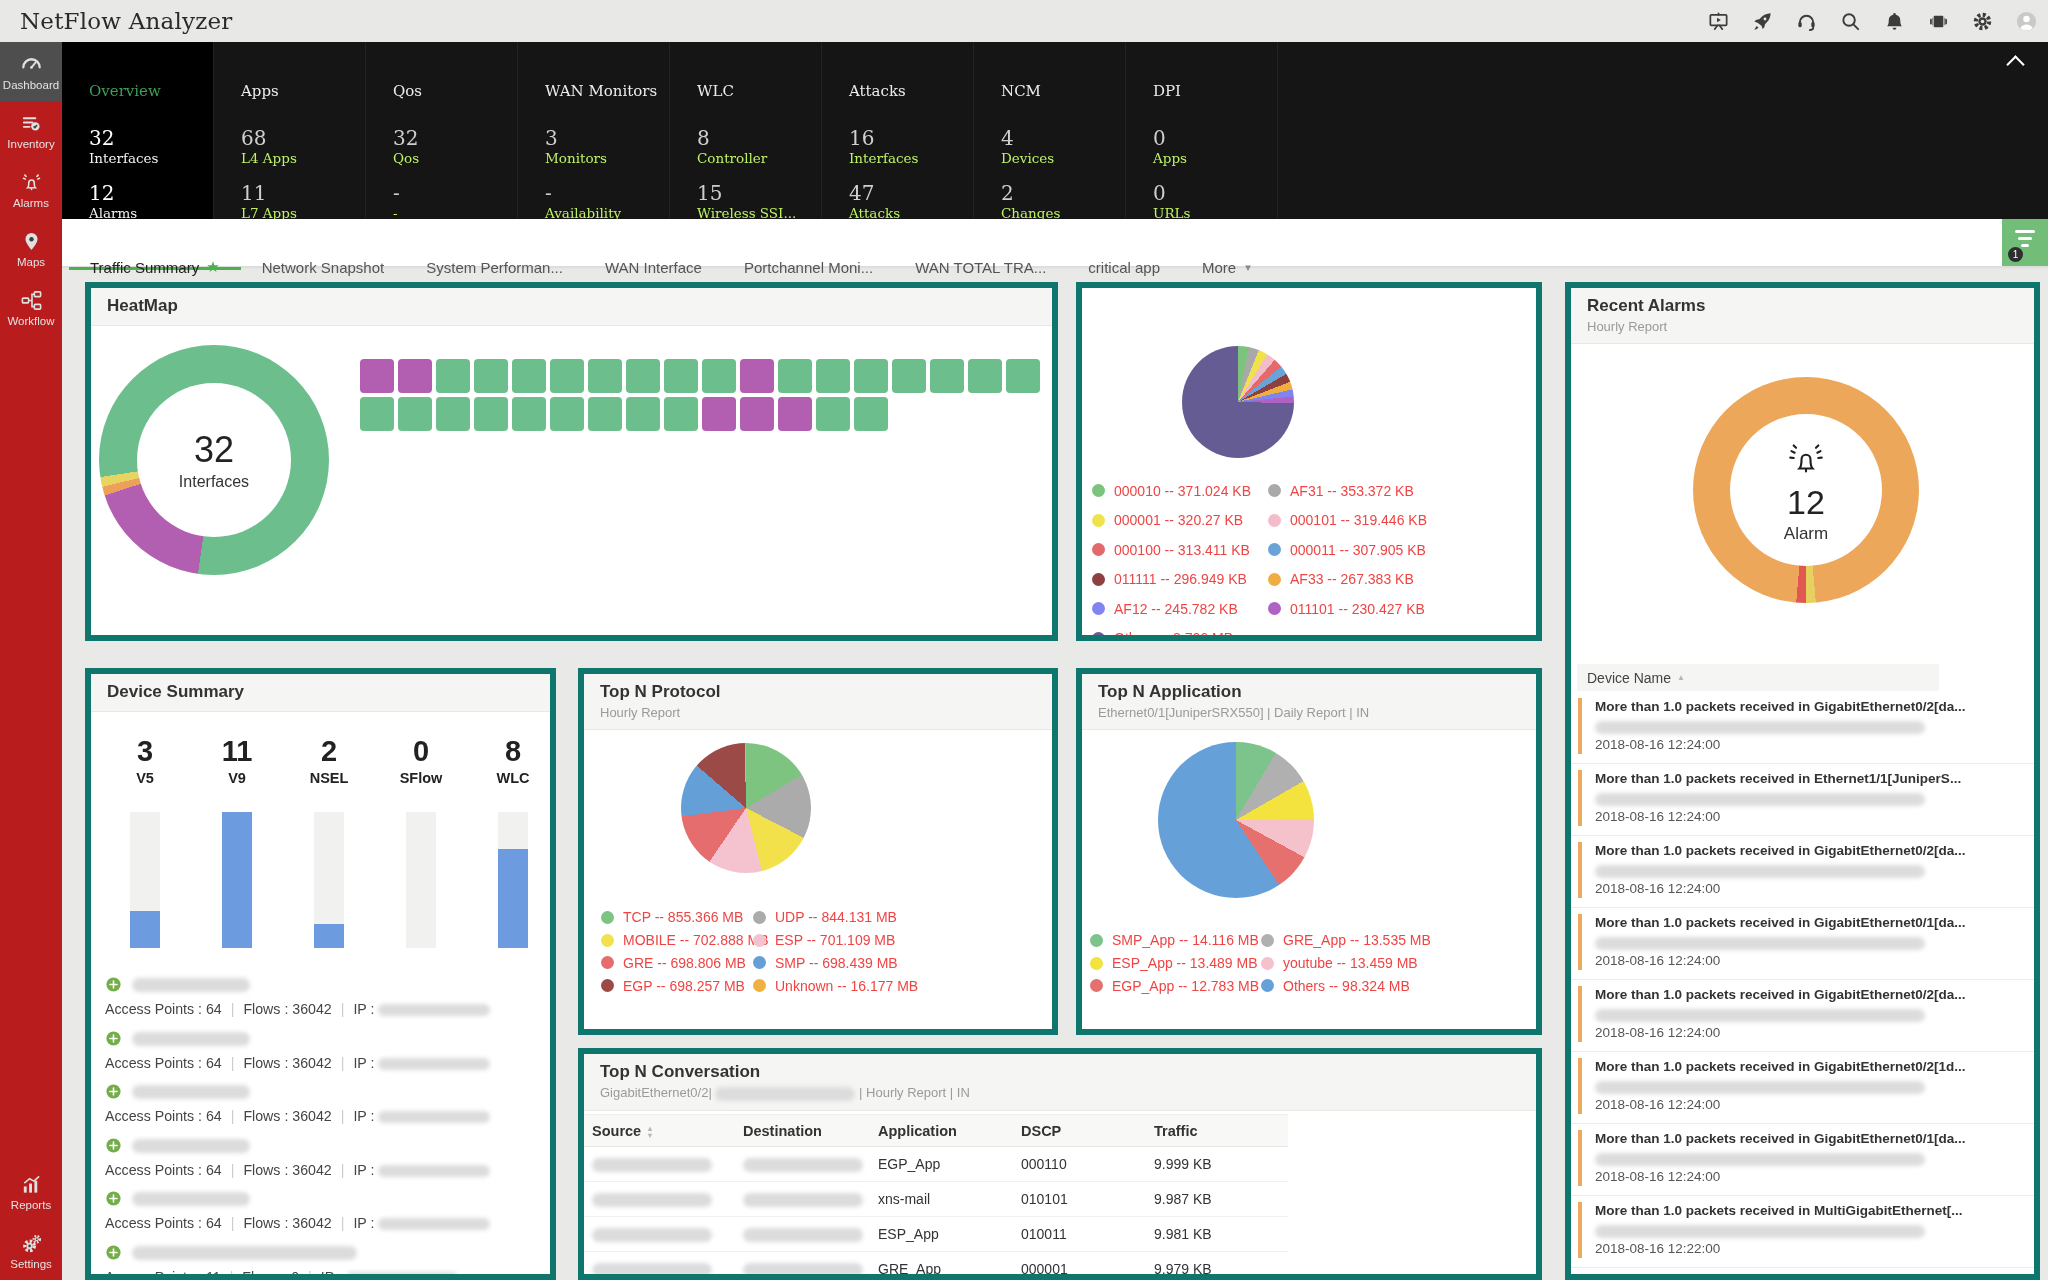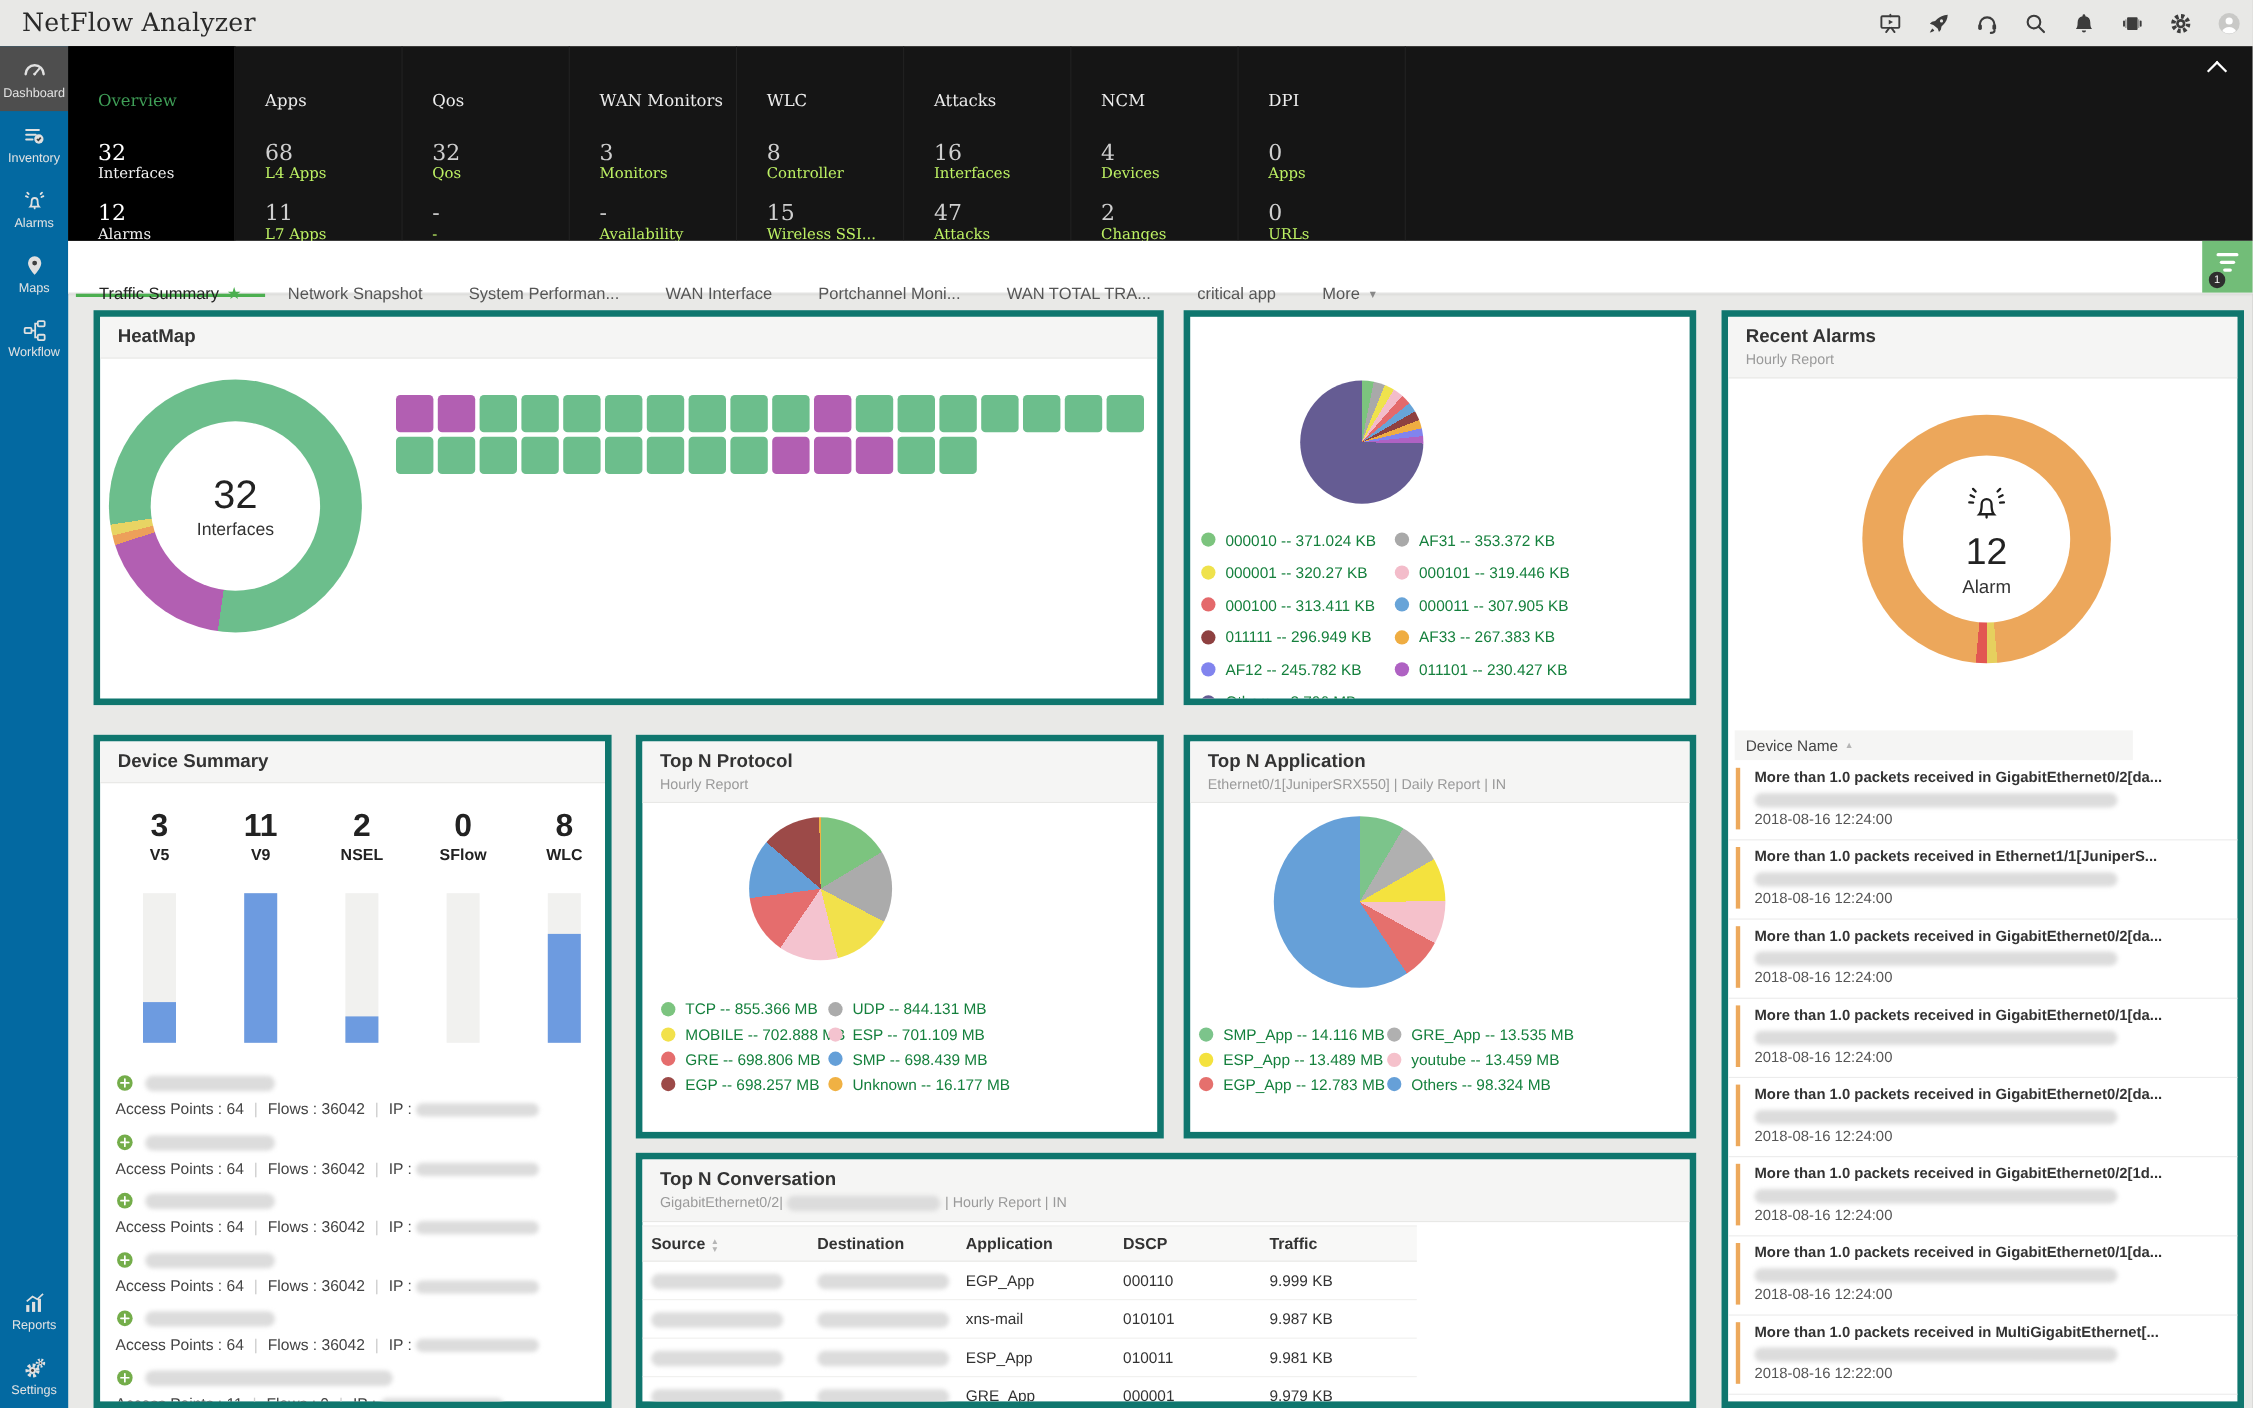--- a/index.html
+++ b/index.html
@@ -6,21 +6,21 @@
   .root{position:relative;width:2048px;height:1280px;background:#e9e9e7;overflow:hidden;
         font-family:"Liberation Sans",sans-serif;-webkit-font-smoothing:antialiased;}
   
   #topbar{position:absolute;left:0;top:0;width:2048px;height:42px;background:#e8e8e6;border-bottom:1px solid #d5d5d3;}
   .app-title{position:absolute;left:20px;top:0;line-height:42px;font-family:"DejaVu Serif",serif;
              font-size:23px;color:#2a2a2a;letter-spacing:.2px;}
   #topbar-icons{position:absolute;right:10px;top:0;height:42px;display:flex;align-items:center;gap:21px;}
   .hicon{width:23px;height:23px;color:#3c3c3c;cursor:pointer;}
   .hicon svg{width:100%;height:100%;display:block;}
   
-  #sidebar{position:absolute;left:0;top:42px;width:62px;height:1238px;background:#0369a1;display:flex;flex-direction:column;}
+  #sidebar{position:absolute;left:0;top:42px;width:62px;height:1238px;background:#b91c1c;display:flex;flex-direction:column;}
   .side-item{height:59px;display:flex;flex-direction:column;align-items:center;justify-content:center;gap:3px;cursor:pointer;}
   .side-item.active{background:#4e4e4e;}
   .side-icon{width:23px;height:23px;color:#e0e0e0;}
   .side-icon svg{width:100%;height:100%;display:block;}
   .side-label{font-size:11.5px;color:#e3e3e3;}
   .side-spacer{flex:1;}
   
   #navstrip{position:absolute;left:62px;top:42px;width:1986px;height:177px;background:#151515;display:flex;}
   .nav-col{width:152px;box-sizing:border-box;padding:14px 10px 0 27px;border-right:1px solid #222;
            font-family:"DejaVu Serif",serif;cursor:pointer;}
@@ -66,21 +66,21 @@
   
   .donut{position:absolute;border-radius:50%;}
   .donut-hole{position:absolute;background:#fff;border-radius:50%;display:flex;flex-direction:column;
               align-items:center;justify-content:center;}
   .donut-big{font-size:36px;color:#222;}
   .donut-sub{font-size:16px;color:#333;margin-top:2px;}
   .pie{position:absolute;border-radius:50%;cursor:pointer;}
   .legend{position:absolute;display:grid;}
   .lg-row{display:flex;align-items:center;gap:9px;}
   .lg-dot{width:13px;height:13px;border-radius:50%;flex:none;}
-  .lg-text{font-size:14px;color:#15803d;white-space:nowrap;}
+  .lg-text{font-size:14px;color:#ef4444;white-space:nowrap;}
   
   .heat-grid{position:absolute;left:269px;top:71px;}
   .heat-row{display:flex;gap:4px;margin-bottom:4px;}
   .heat-cell{width:34px;height:34px;border-radius:4px;cursor:pointer;}
   
   #ds-stats{position:absolute;left:8px;top:60px;display:flex;}
   .ds-col{width:92px;text-align:center;}
   .ds-num{font-size:29px;color:#222;font-weight:600;line-height:34px;}
   .ds-lab{font-size:14.5px;color:#222;font-weight:700;margin-top:2px;}
   .ds-bar{width:30px;height:136px;background:#f1f1ef;margin:26px auto 0;position:relative;}

